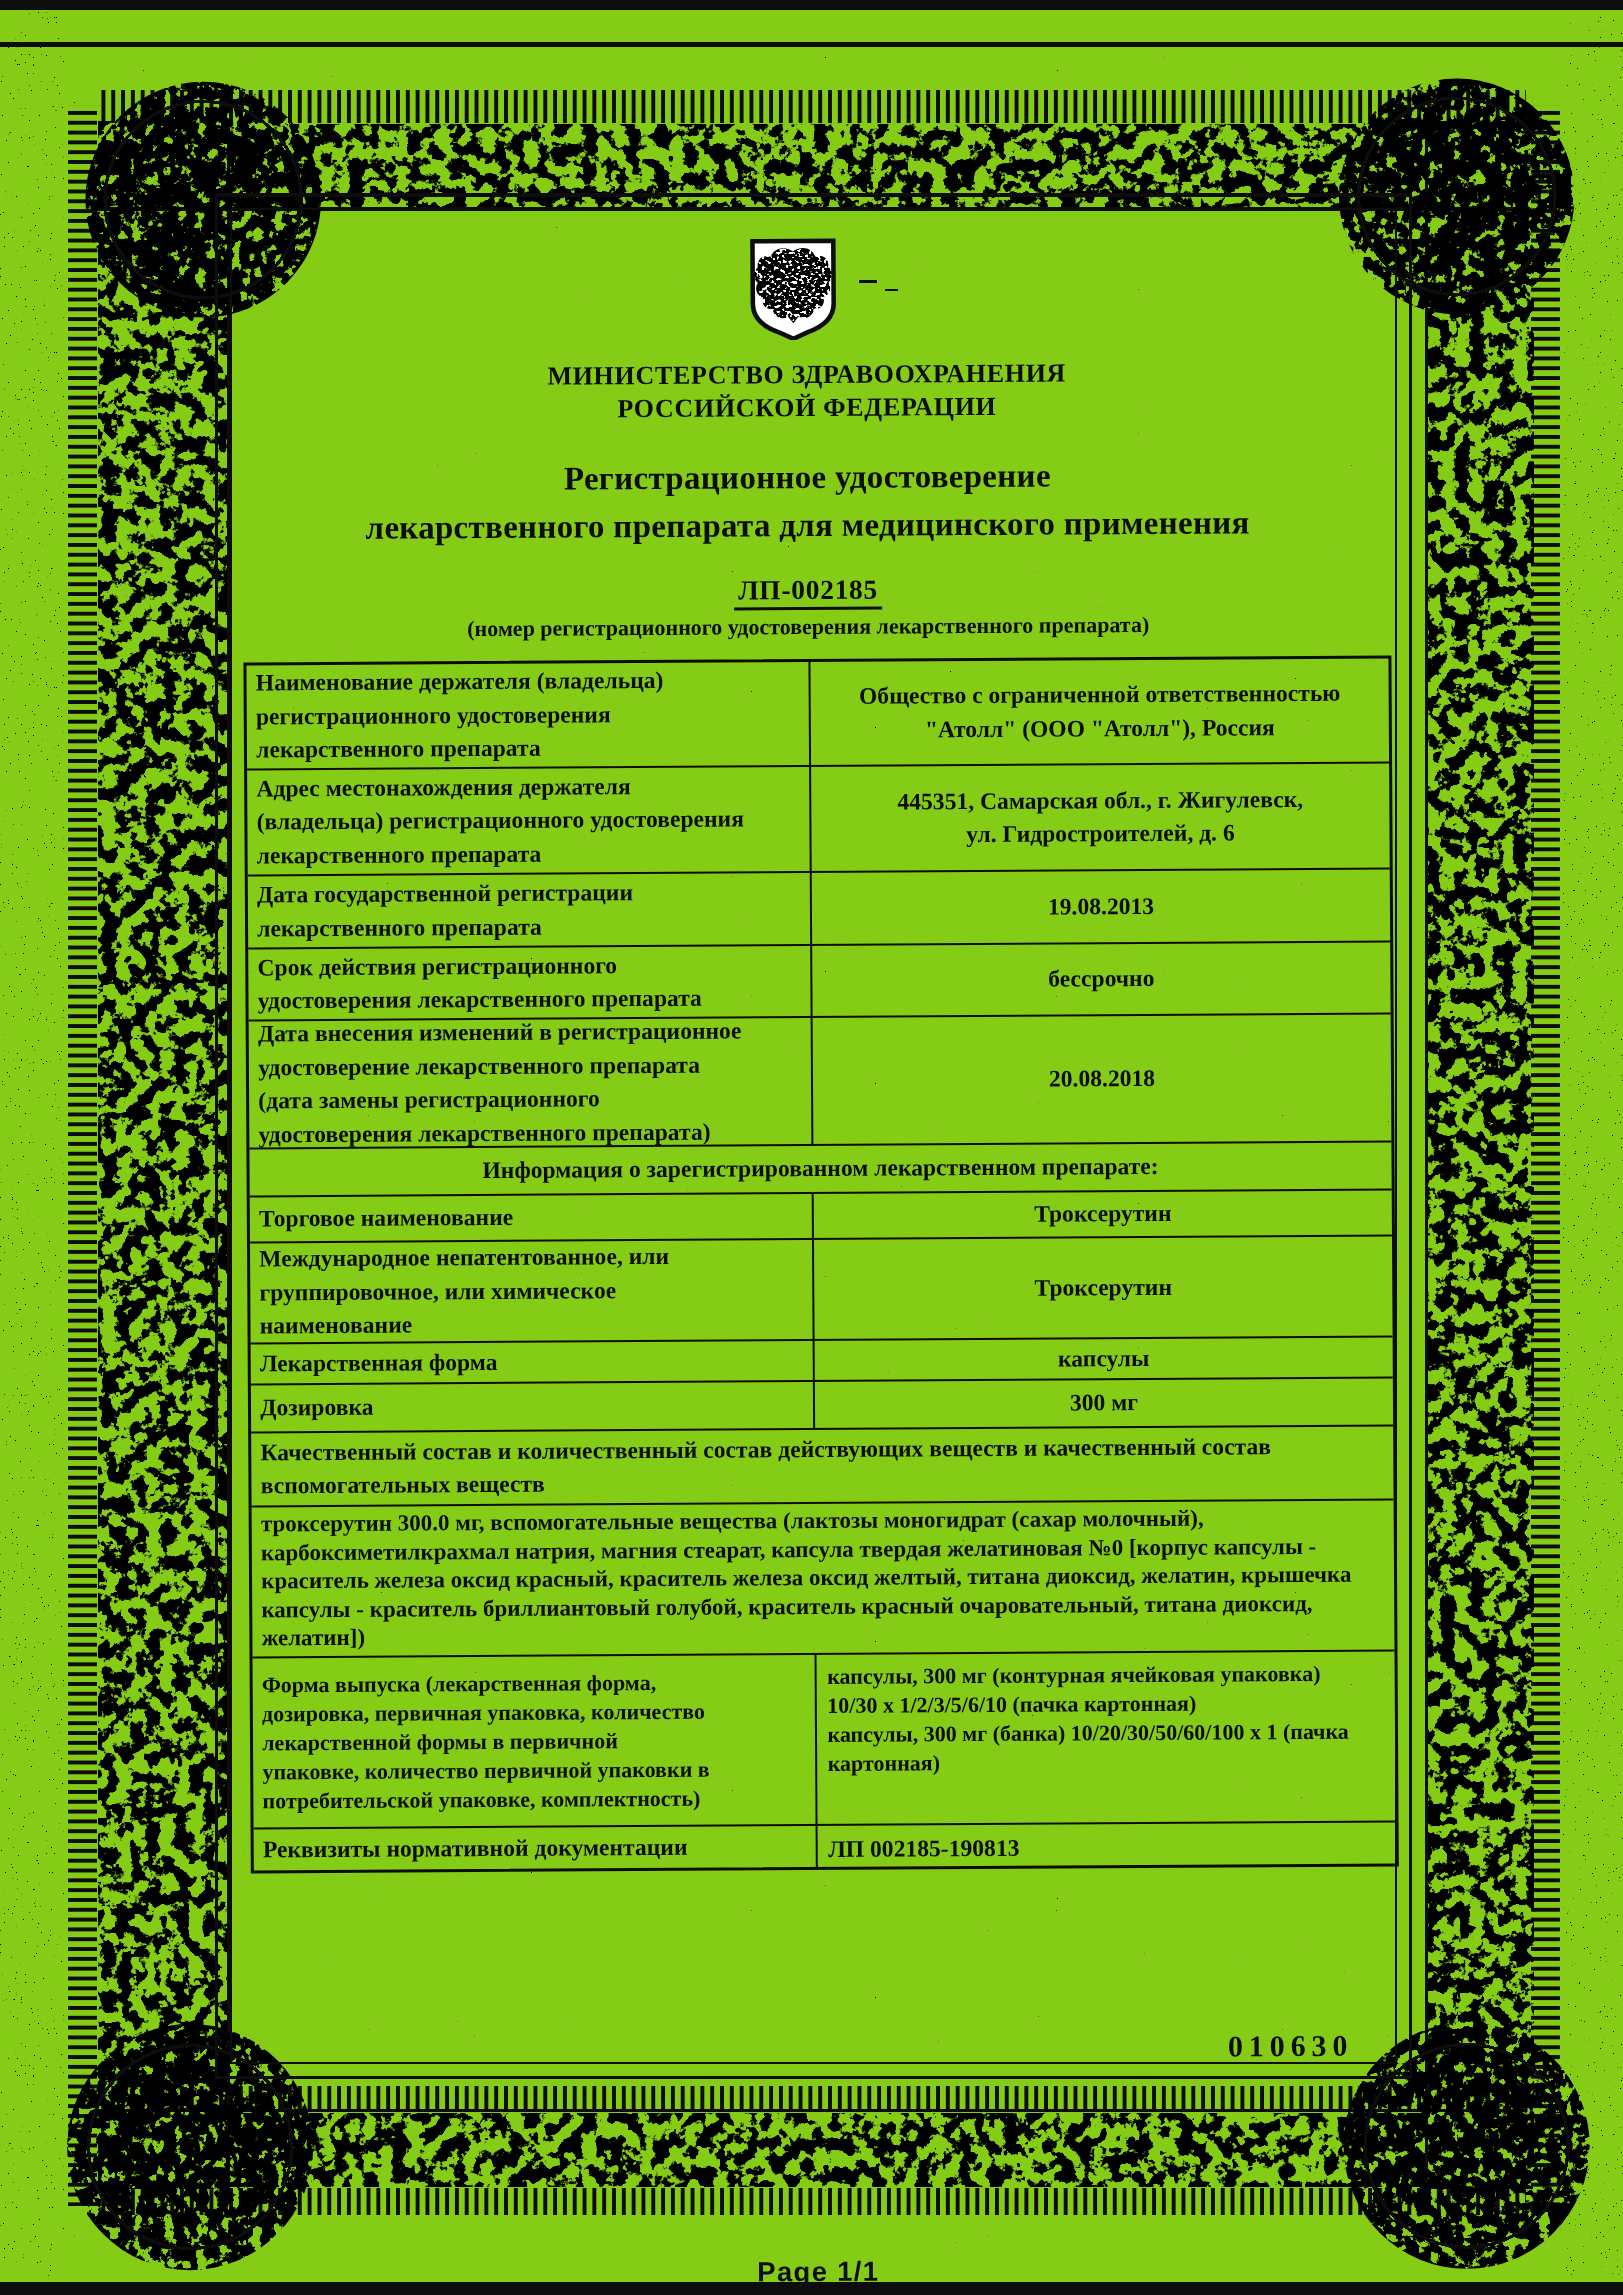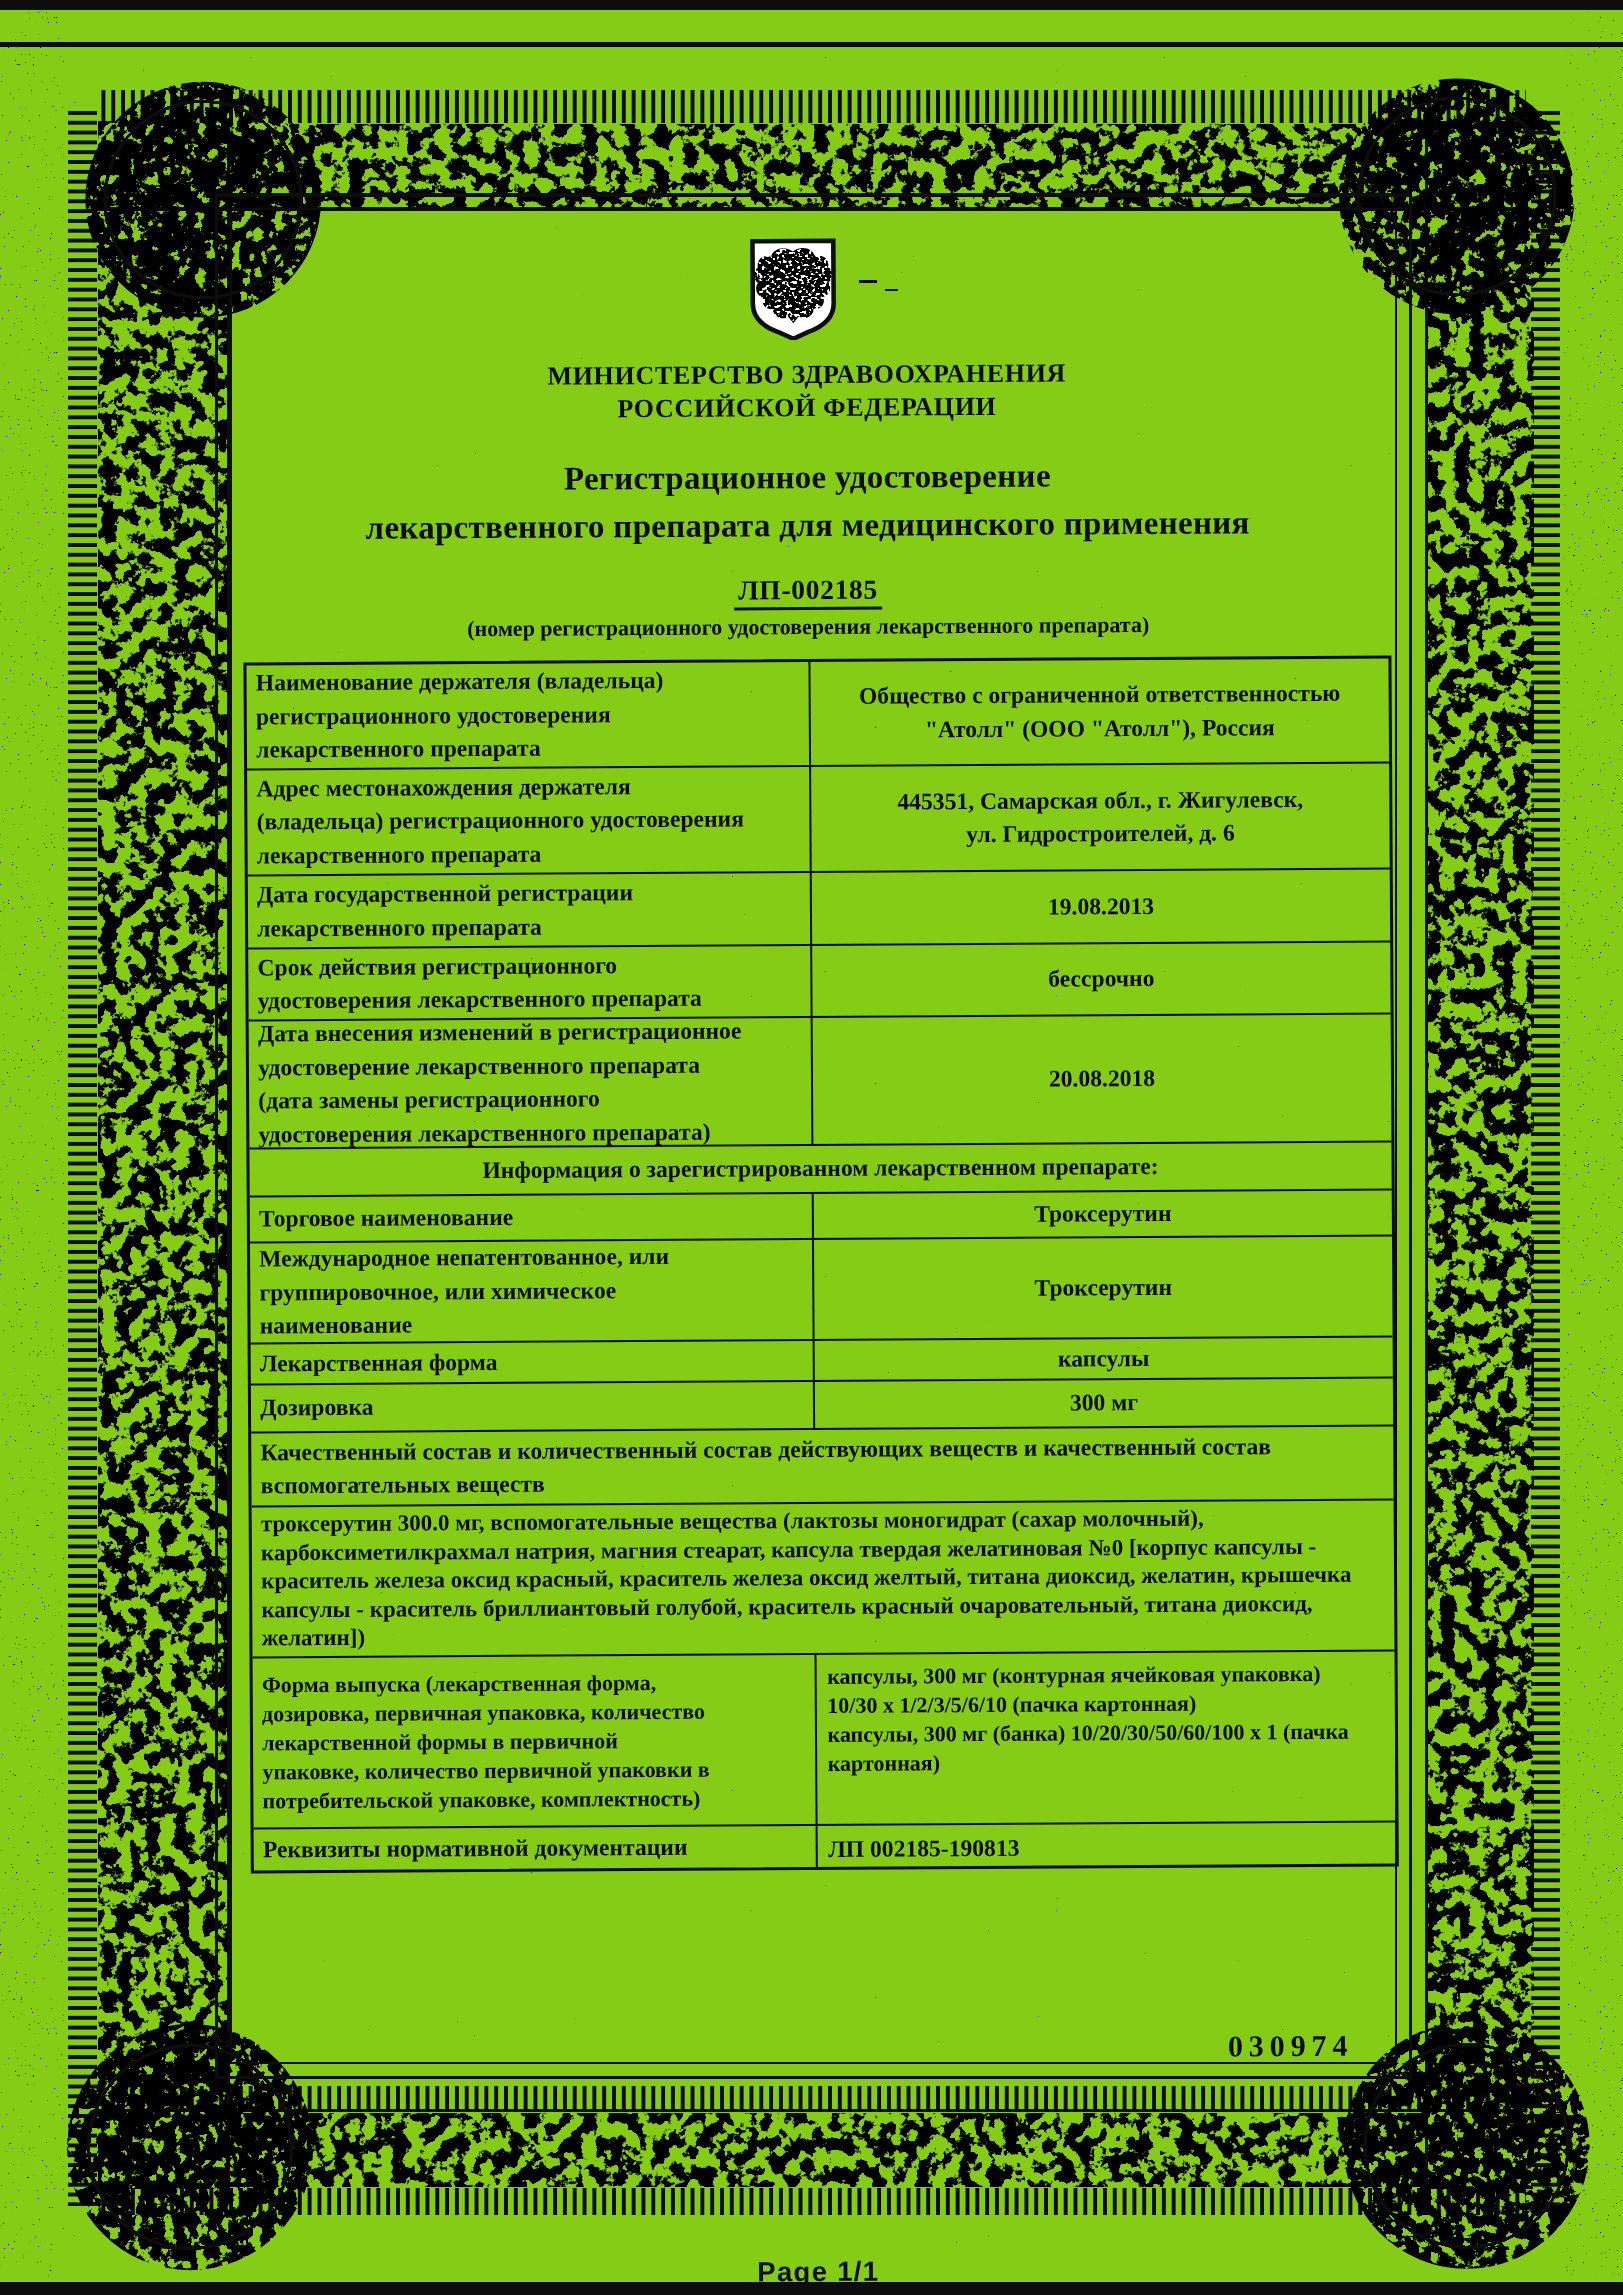--- a/index.html
+++ b/index.html
@@ -284,19 +284,19 @@
 картонная)</div>
       </div>
 
       <div class="trow" style="height:41px">
         <div class="cell label pre">Реквизиты нормативной документации</div>
         <div class="cell value vleft pre">ЛП 002185-190813</div>
       </div>
 
     </div>
 
-    <div class="serial">030974</div>
+    <div class="serial">010630</div>
 
     <div class="footer">Page 1/1</div>
 
   </div>
 </div>
 
 
 </body></html>

